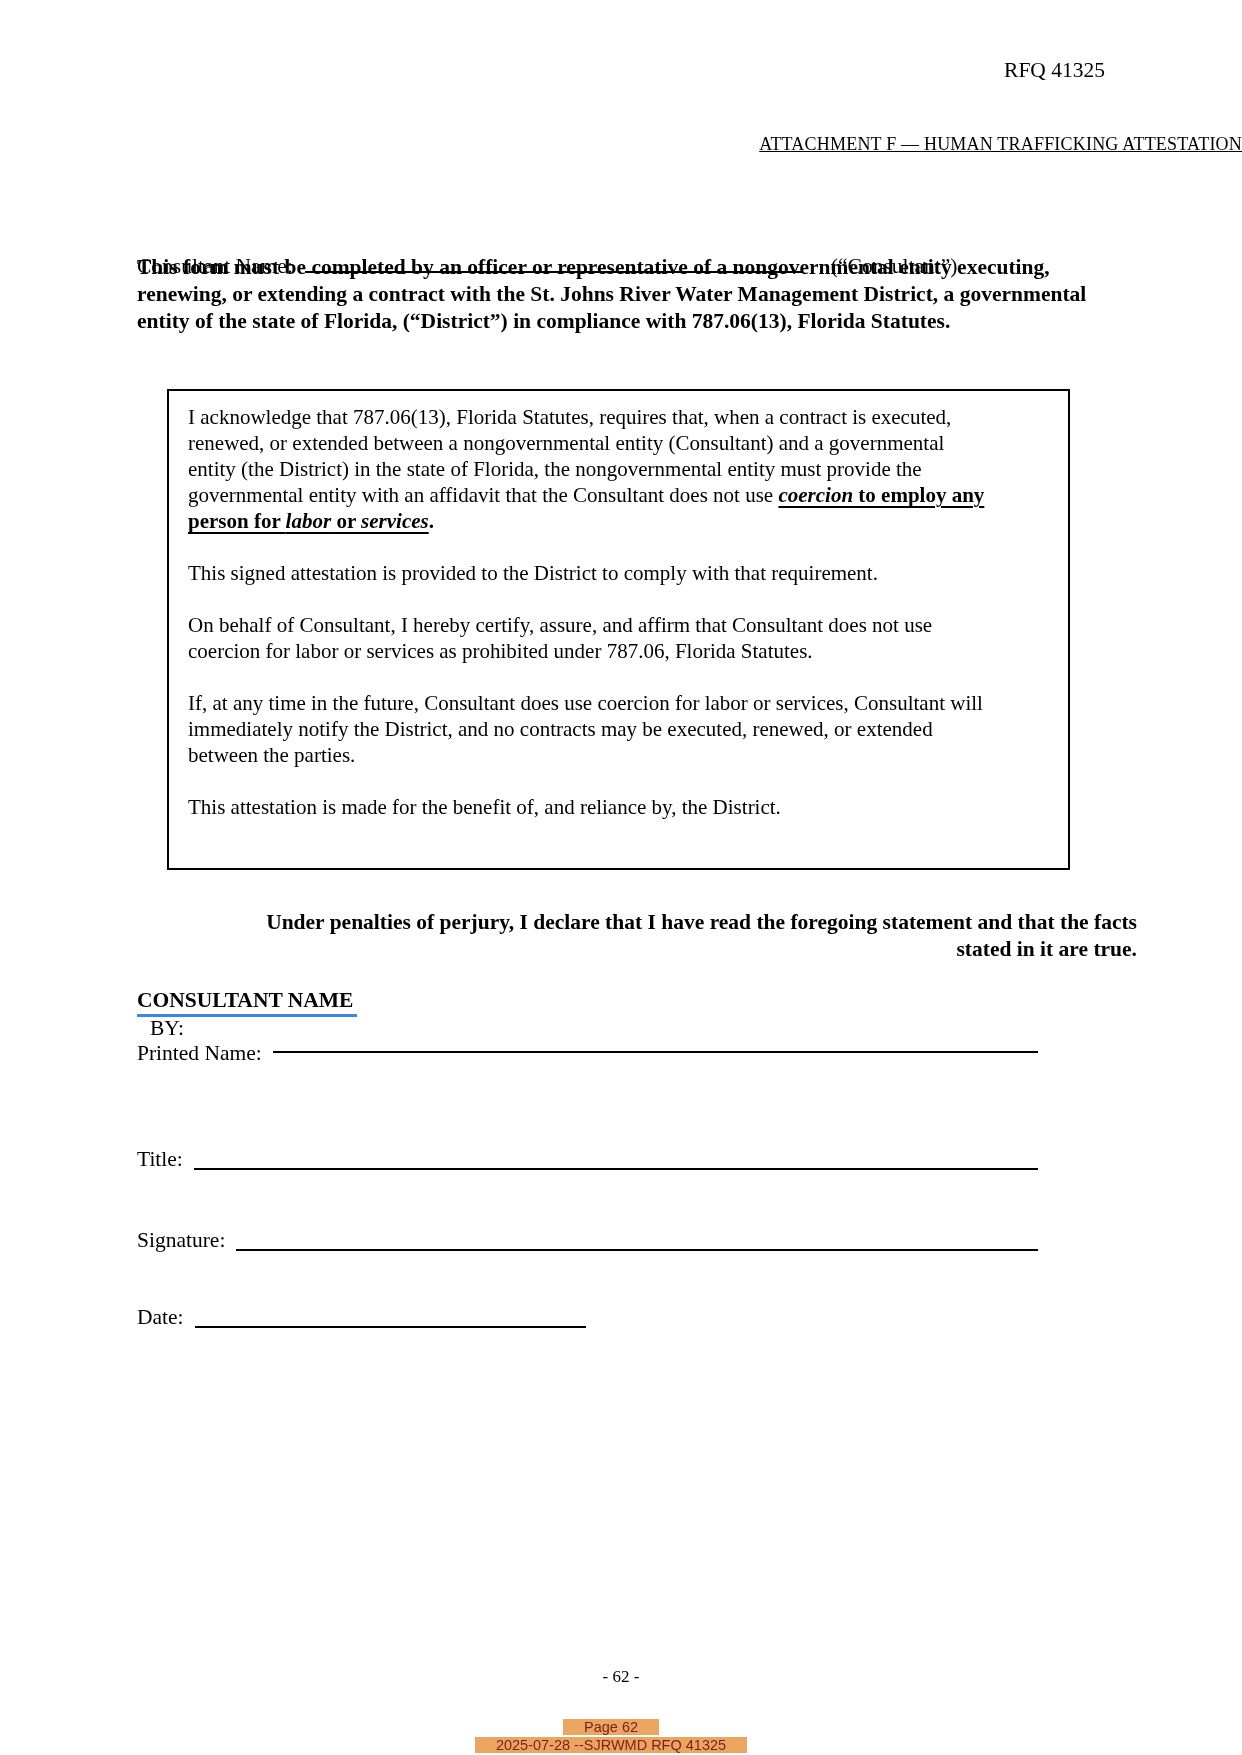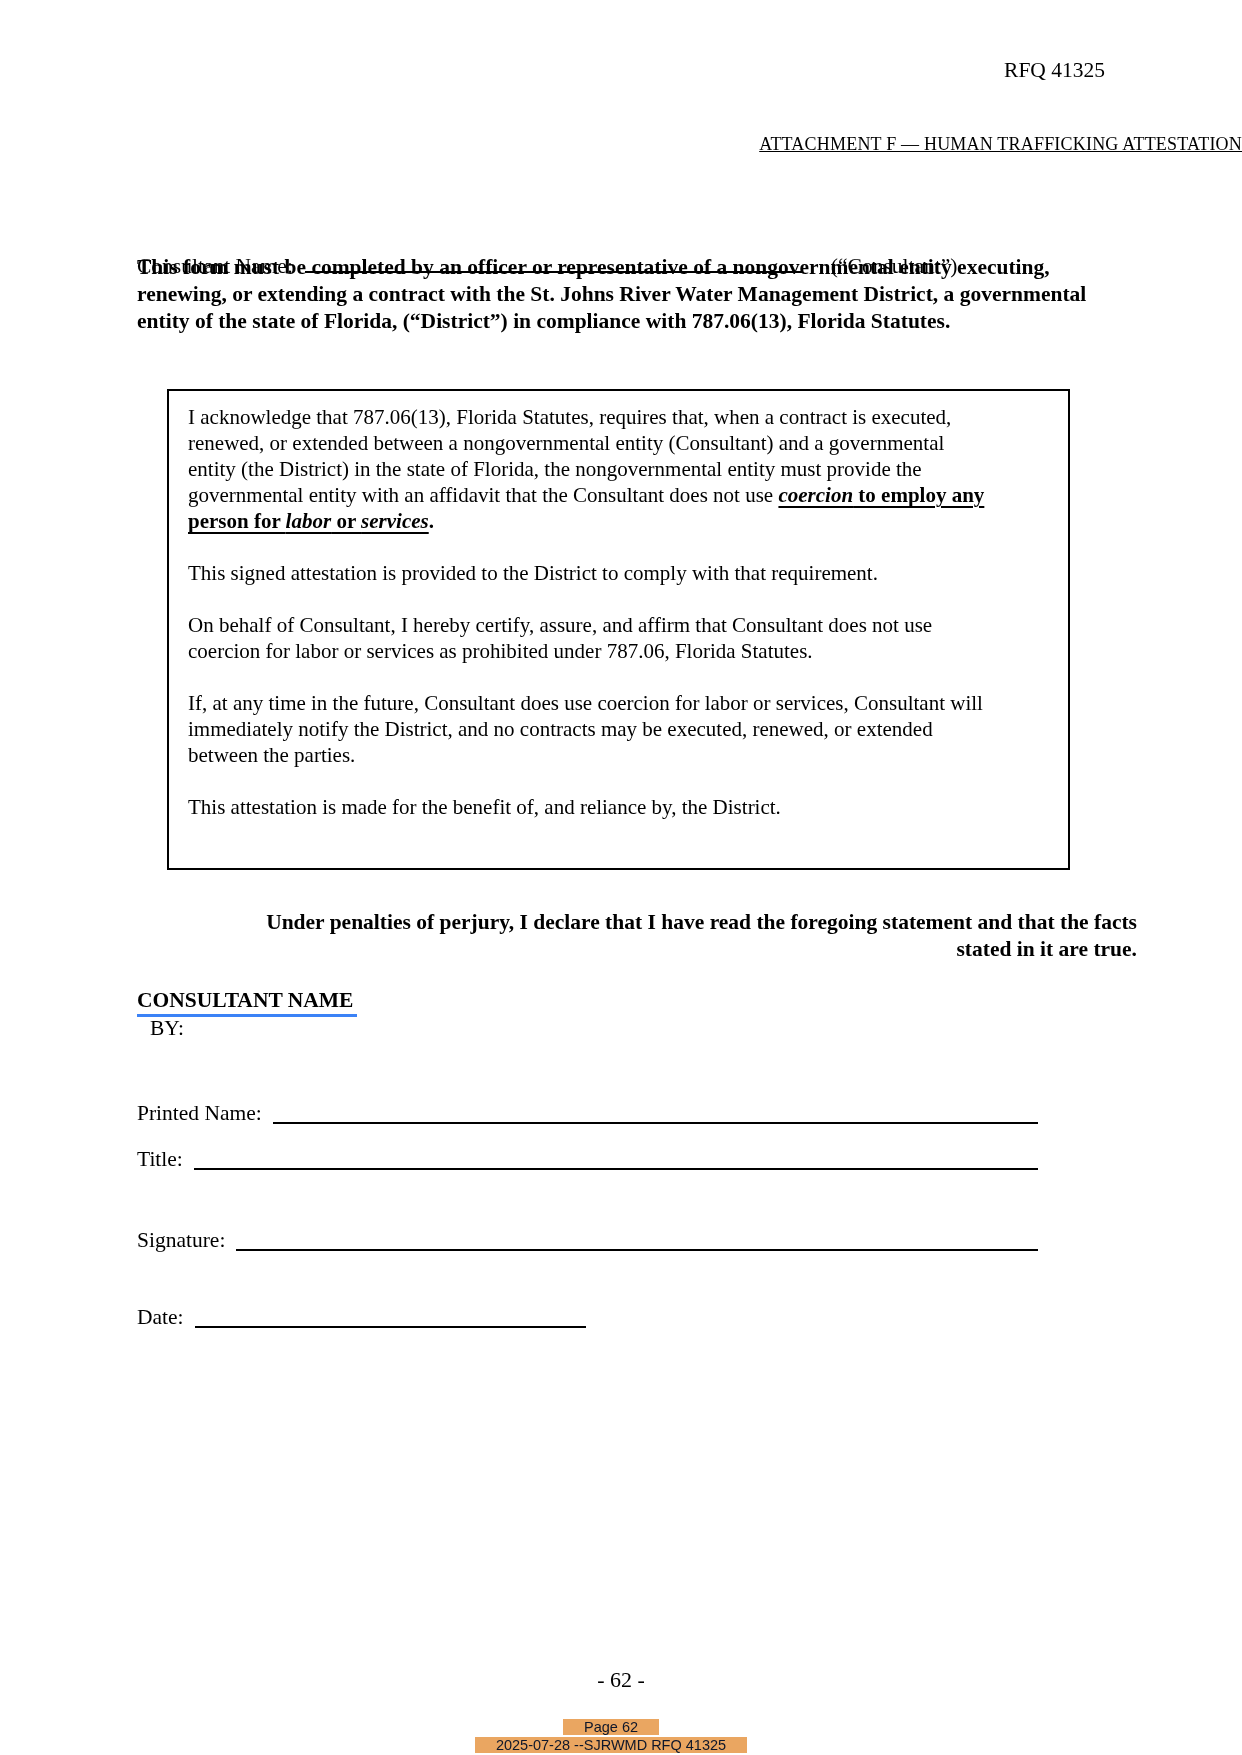--- a/index.html
+++ b/index.html
@@ -111,45 +111,45 @@
     align-items: flex-end;
     white-space: nowrap;
   }
   .field .label { line-height: 26px; }
   .field .line {
     flex: 1;
     border-bottom: 2px solid #000;
     margin-left: 11px;
     margin-bottom: 2px;
   }
-  .field-printed   { top: 1100px; width: 901px; }
+  .field-printed   { top: 1040px; width: 901px; align-items: center; }
   .field-title     { top: 1146px; width: 901px; }
   .field-signature { top: 1227px; width: 901px; }
   .field-date      { top: 1304px; width: 449px; }
   .page-number {
     position: absolute;
     top: 1667px;
     left: 0;
     width: 1242px;
     text-align: center;
-    font-size: 22px;
+    font-size: 17px;
   }
   .stamp {
     position: absolute;
     top: 1718px;
     left: 0;
     width: 1222px;
     text-align: center;
     font-family: "Liberation Sans", "DejaVu Sans", sans-serif;
     font-size: 14.5px;
     line-height: 18px;
   }
   .stamp .hl {
     background: #eaa661;
-    color: #0f172a;
+    color: #7f1d1d;
     padding: 0 21px;
   }
 </style>
 </head>
 <body>
 
 <div class="page">
 
   <div class="rfq">RFQ 41325</div>
 

